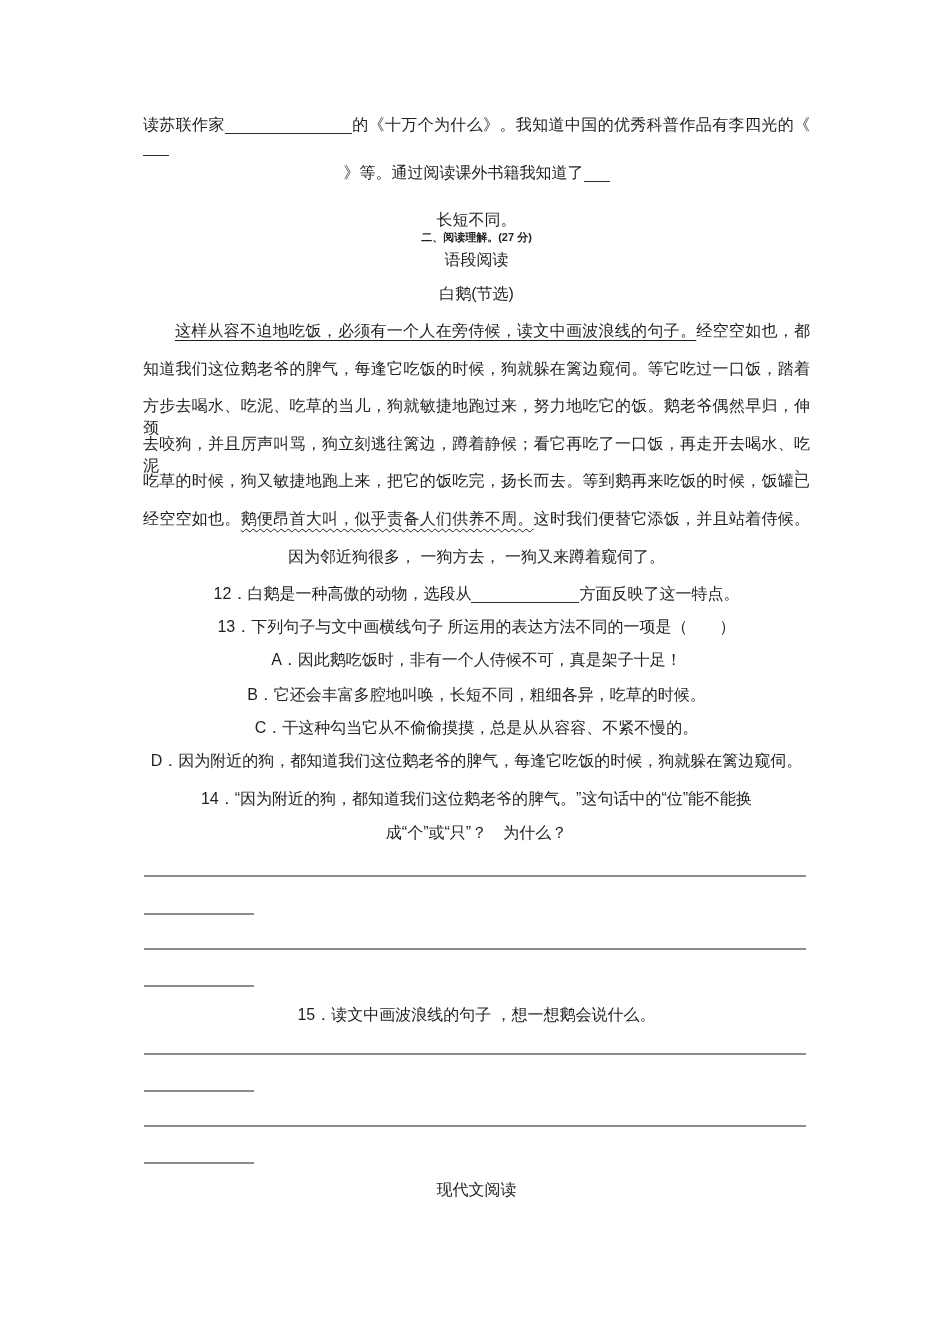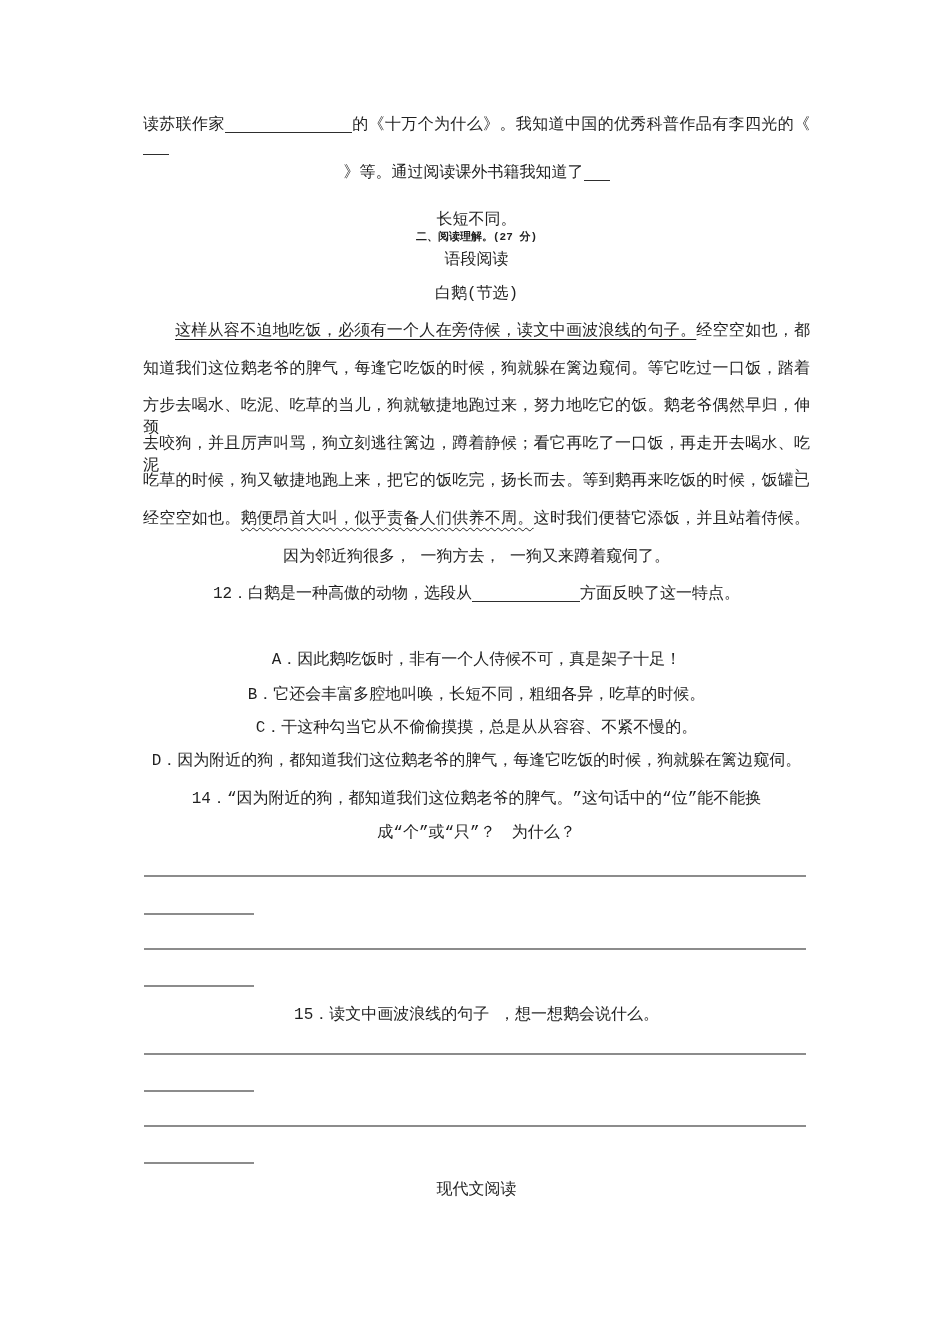--- a/index.html
+++ b/index.html
@@ -1,20 +1,20 @@
 <!DOCTYPE html>
 <html><head>
 <meta charset="utf-8">
 <style>
   html,body { margin:0; padding:0; background:#ffffff; }
   .page {
     position:relative;
     width:950px; height:1344px;
     background:#ffffff;
-    font-family:Liberation Mono, monospace;
+    font-family:Liberation Sans, sans-serif;
     font-size:16px;
     color:#1f1f1f;
     overflow:hidden;
   }
   .line {
     position:absolute;
     left:143px;
     width:667px;
     line-height:22px;
     white-space:pre-wrap;
@@ -74,20 +74,21 @@
   <div class="line jst" style="top:395px">方步去喝水、吃泥、吃草的当儿，狗就敏捷地跑过来，努力地吃它的饭。鹅老爷偶然早归，伸颈</div>
   <div class="line jst" style="top:433px">去咬狗，并且厉声叫骂，狗立刻逃往篱边，蹲着静候；看它再吃了一口饭，再走开去喝水、吃泥、</div>
   <div class="line jst" style="top:470px">吃草的时候，狗又敏捷地跑上来，把它的饭吃完，扬长而去。等到鹅再来吃饭的时候，饭罐已</div>
 
   <div class="line jst" style="top:508px"><span>经空空如也。</span><span class="u-wavy">鹅便昂首大叫，似乎责备人们供养不周。</span><span>这时我们便替它添饭，并且站着侍候。</span></div>
 
   <div class="line" style="top:546px">因为邻近狗很多， 一狗方去， 一狗又来蹲着窥伺了。</div>
 
   <div class="line" style="top:583px"><span>12．白鹅是一种高傲的动物，选段从</span><span class="blank w-q12"></span><span>方面反映了这一特点。</span></div>
 
+  <div class="line" style="top:616px">13．下列句子与文中画横线句子 所运用的表达方法不同的一项是（　　）</div>
   <div class="line" style="top:649px">A．因此鹅吃饭时，非有一个人侍候不可，真是架子十足！</div>
   <div class="line" style="top:684px">B．它还会丰富多腔地叫唤，长短不同，粗细各异，吃草的时候。</div>
   <div class="line" style="top:717px">C．干这种勾当它从不偷偷摸摸，总是从从容容、不紧不慢的。</div>
   <div class="line" style="top:750px">D．因为附近的狗，都知道我们这位鹅老爷的脾气，每逢它吃饭的时候，狗就躲在篱边窥伺。</div>
 
   <div class="line" style="top:788px">14．“因为附近的狗，都知道我们这位鹅老爷的脾气。”这句话中的“位”能不能换</div>
   <div class="line" style="top:822px">成“个”或“只”？　为什么？</div>
 
   <div class="ansline long" style="top:875px"></div>
   <div class="ansline short" style="top:913px"></div>

